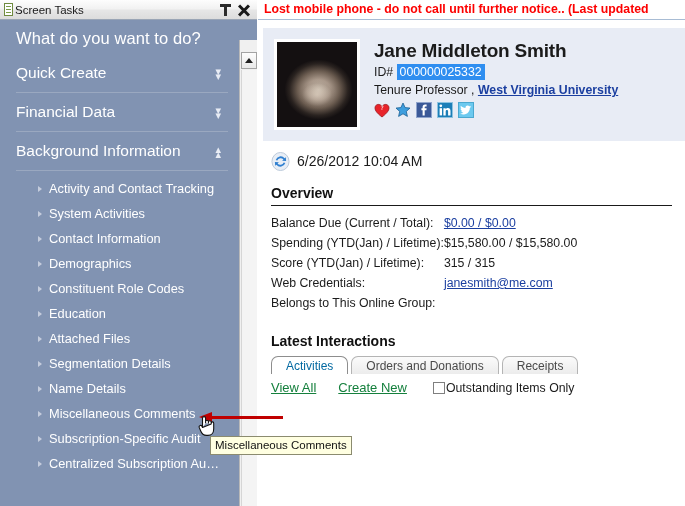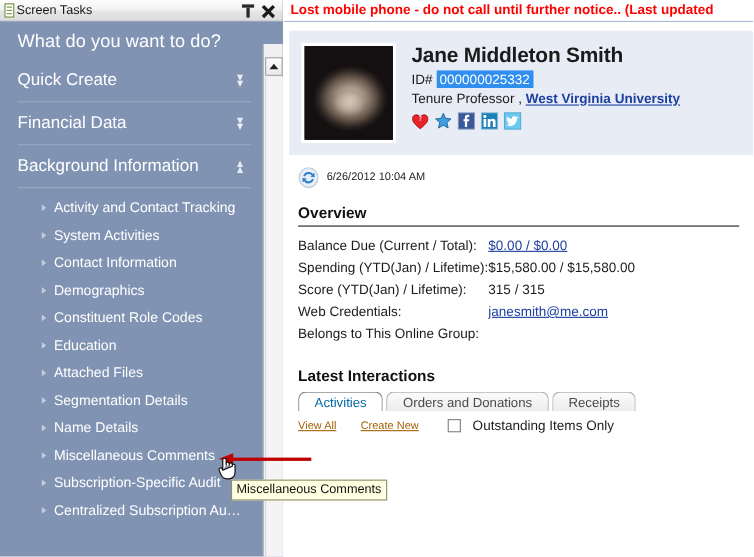--- a/index.html
+++ b/index.html
@@ -161,21 +161,21 @@
   }
   .pid-row{margin-top:3px;font-size:12.3px;color:#1b1b1b;white-space:nowrap;}
   .pid-val{background:#2f8ef0;color:#ffffff;padding:1px 3px;}
   .ptitle-row{margin-top:4px;font-size:12.3px;color:#1b1b1b;white-space:nowrap;}
   .ptitle-row a{color:#1b3fa0;text-decoration:underline;font-weight:bold;}
   .social{display:flex;align-items:center;gap:5px;margin-top:5px;}
   .sico{width:16px;height:16px;flex:0 0 auto;cursor:pointer;display:block;}
 
   .ts-row{display:flex;align-items:center;margin:10px 0 0 13px;height:20px;}
   .refresh-ico{width:19px;height:19px;flex:0 0 auto;margin-right:7px;}
-  .ts-text{font-size:10px;color:#1b1b1b;}
+  .ts-text{font-size:14px;color:#1b1b1b;}
 
   .sec-title{
     margin:14px 0 0 13px;font-size:14px;font-weight:bold;color:#111;
   }
   .sec-rule{margin:4px 13px 0 13px;border-top:1px solid #1a1a1a;}
 
   .ov-table{margin:7px 0 0 13px;border-collapse:collapse;}
   .ov-table td{
     font-size:12.3px;color:#1b1b1b;padding:3px 0;vertical-align:top;
     white-space:nowrap;
@@ -196,22 +196,22 @@
     white-space:nowrap;
   }
   .tab.active{
     color:#0369a1;font-weight:normal;background:#ffffff;
     border-color:#8d8d8d;
   }
   .tab-body{
     margin:0 0 0 13px;padding-top:6px;
     display:flex;align-items:center;gap:0;
   }
-  .tab-body a{color:#a16207;font-size:10px;margin-right:22px;}
-  .chk-wrap{display:flex;align-items:center;gap:11px;margin-left:4px;}
+  .tab-body a{color:#15803d;font-size:13px;margin-right:22px;}
+  .chk-wrap{display:flex;align-items:center;gap:1px;margin-left:4px;}
   .chkbox{
     width:12px;height:12px;background:#ffffff;border:1px solid #7f7f7f;
     box-sizing:border-box;cursor:pointer;flex:0 0 auto;
   }
   .chk-label{font-size:12.3px;color:#1b1b1b;white-space:nowrap;}
 
   
   .arrow-wrap{position:absolute;left:199px;top:412px;width:84px;height:11px;pointer-events:none;}
   .arrow-line{position:absolute;left:12px;top:4px;width:72px;height:3px;background:#c00000;}
   .arrow-head{

